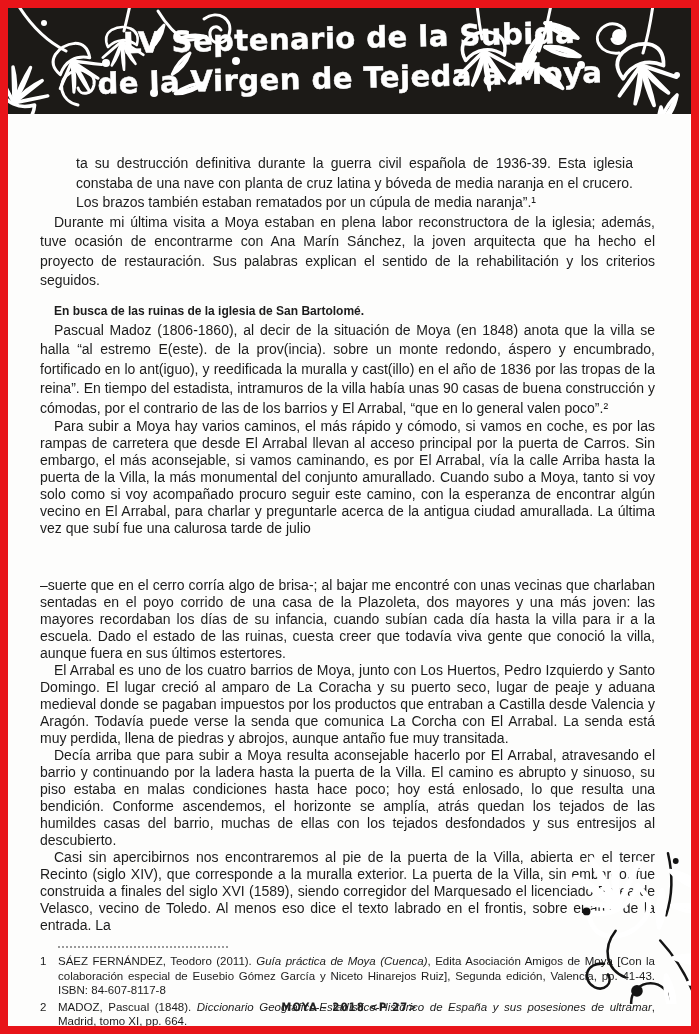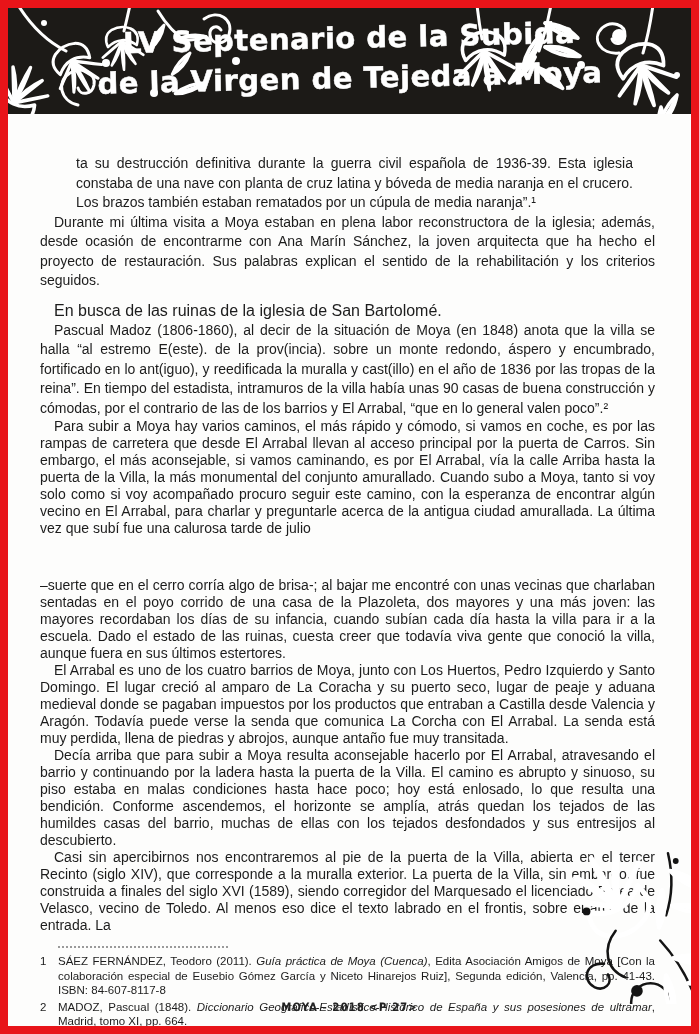--- a/index.html
+++ b/index.html
@@ -51,22 +51,22 @@
   }
   p{margin:0;}
   .quote{
     margin-left:36px;
     margin-right:22px;
   }
   .para{text-indent:14px;}
   .no-indent{text-indent:0;margin-top:40px;}
   .heading{
     margin:10px 0 0 0;
-    font-size:16px;
-    font-weight:400;
+    font-size:12px;
+    font-weight:700;
     text-indent:14px;
     line-height:20px;
   }
   .gap-top{margin-top:0;}
   .tight{line-height:17px;}
   
   .footnotes{
     margin-top:12px;
     font-size:11.5px;
     line-height:14.5px;
@@ -164,21 +164,21 @@
       <use href="#bloom" transform="translate(200,56) rotate(162) scale(1.25)"></use>
       <circle class="dot" cx="140" cy="56" r="4"></circle>
       <circle class="dot" cx="236" cy="66" r="3"></circle>
       <use href="#leaf" transform="translate(236,86) rotate(150) scale(1.2)"></use>
       <use href="#leaf" transform="translate(220,98) rotate(120) scale(1.2)"></use>
     </svg>
   </div>
 
   <div class="content">
     <p class="quote">ta su destrucción definitiva durante la guerra civil española de 1936-39. Esta iglesia constaba de una nave con planta de cruz latina y bóveda de media naranja en el crucero. Los brazos también estaban rematados por un cúpula de media naranja”.¹</p>
-    <p class="para">Durante mi última visita a Moya estaban en plena labor reconstructora de la iglesia; además, desde ocasión de encontrarme con Ana Marín Sánchez, la joven arquitecta que ha hecho el proyecto de restauración. Sus palabras explican el sentido de la rehabilitación y los criterios seguidos.</p>
+    <p class="para">Durante mi última visita a Moya estaban en plena labor reconstructora de la iglesia; además, tuve ocasión de encontrarme con Ana Marín Sánchez, la joven arquitecta que ha hecho el proyecto de restauración. Sus palabras explican el sentido de la rehabilitación y los criterios seguidos.</p>
     <p class="heading">En busca de las ruinas de la iglesia de San Bartolomé.</p>
     <p class="para">Pascual Madoz (1806-1860), al decir de la situación de Moya (en 1848) anota que la villa se halla “al estremo E(este). de la prov(incia). sobre un monte redondo, áspero y encumbrado, fortificado en lo ant(iguo), y reedificada la muralla y cast(illo) en el año de 1836 por las tropas de la reina”. En tiempo del estadista, intramuros de la villa había unas 90 casas de buena construcción y cómodas, por el contrario de las de los barrios y El Arrabal, “que en lo general valen poco”.²</p>
     <p class="para gap-top tight">Para subir a Moya hay varios caminos, el más rápido y cómodo, si vamos en coche, es por las rampas de carretera que desde El Arrabal llevan al acceso principal por la puerta de Carros. Sin embargo, el más aconsejable, si vamos caminando, es por El Arrabal, vía la calle Arriba hasta la puerta de la Villa, la más monumental del conjunto amurallado. Cuando subo a Moya, tanto si voy solo como si voy acompañado procuro seguir este camino, con la esperanza de encontrar algún vecino en El Arrabal, para charlar y preguntarle acerca de la antigua ciudad amurallada. La última vez que subí fue una calurosa tarde de julio</p>
     <p class="para tight no-indent">–suerte que en el cerro corría algo de brisa-; al bajar me encontré con unas vecinas que charlaban sentadas en el poyo corrido de una casa de la Plazoleta, dos mayores y una más joven: las mayores recordaban los días de su infancia, cuando subían cada día hasta la villa para ir a la escuela. Dado el estado de las ruinas, cuesta creer que todavía viva gente que conoció la villa, aunque fuera en sus últimos estertores.</p>
     <p class="para tight">El Arrabal es uno de los cuatro barrios de Moya, junto con Los Huertos, Pedro Izquierdo y Santo Domingo. El lugar creció al amparo de La Coracha y su puerto seco, lugar de peaje y aduana medieval donde se pagaban impuestos por los productos que entraban a Castilla desde Valencia y Aragón. Todavía puede verse la senda que comunica La Corcha con El Arrabal. La senda está muy perdida, llena de piedras y abrojos, aunque antaño fue muy transitada.</p>
     <p class="para tight">Decía arriba que para subir a Moya resulta aconsejable hacerlo por El Arrabal, atravesando el barrio y continuando por la ladera hasta la puerta de la Villa. El camino es abrupto y sinuoso, su piso estaba en malas condiciones hasta hace poco; hoy está enlosado, lo que resulta una bendición. Conforme ascendemos, el horizonte se amplía, atrás quedan los tejados de las humildes casas del barrio, muchas de ellas con los tejados desfondados y sus entresijos al descubierto.</p>
     <p class="para tight">Casi sin apercibirnos nos encontraremos al pie de la puerta de la Villa, abierta en el tercer Recinto (siglo XIV), que corresponde a la muralla exterior. La puerta de la Villa, sin embargo, fue construida a finales del siglo XVI (1589), siendo corregidor del Marquesado el licenciado Perea de Velasco, vecino de Toledo. Al menos eso dice el texto labrado en el frontis, sobre el arco de la entrada. La</p>
 
     <div class="footnotes">
       <div class="fn-divider"></div>

